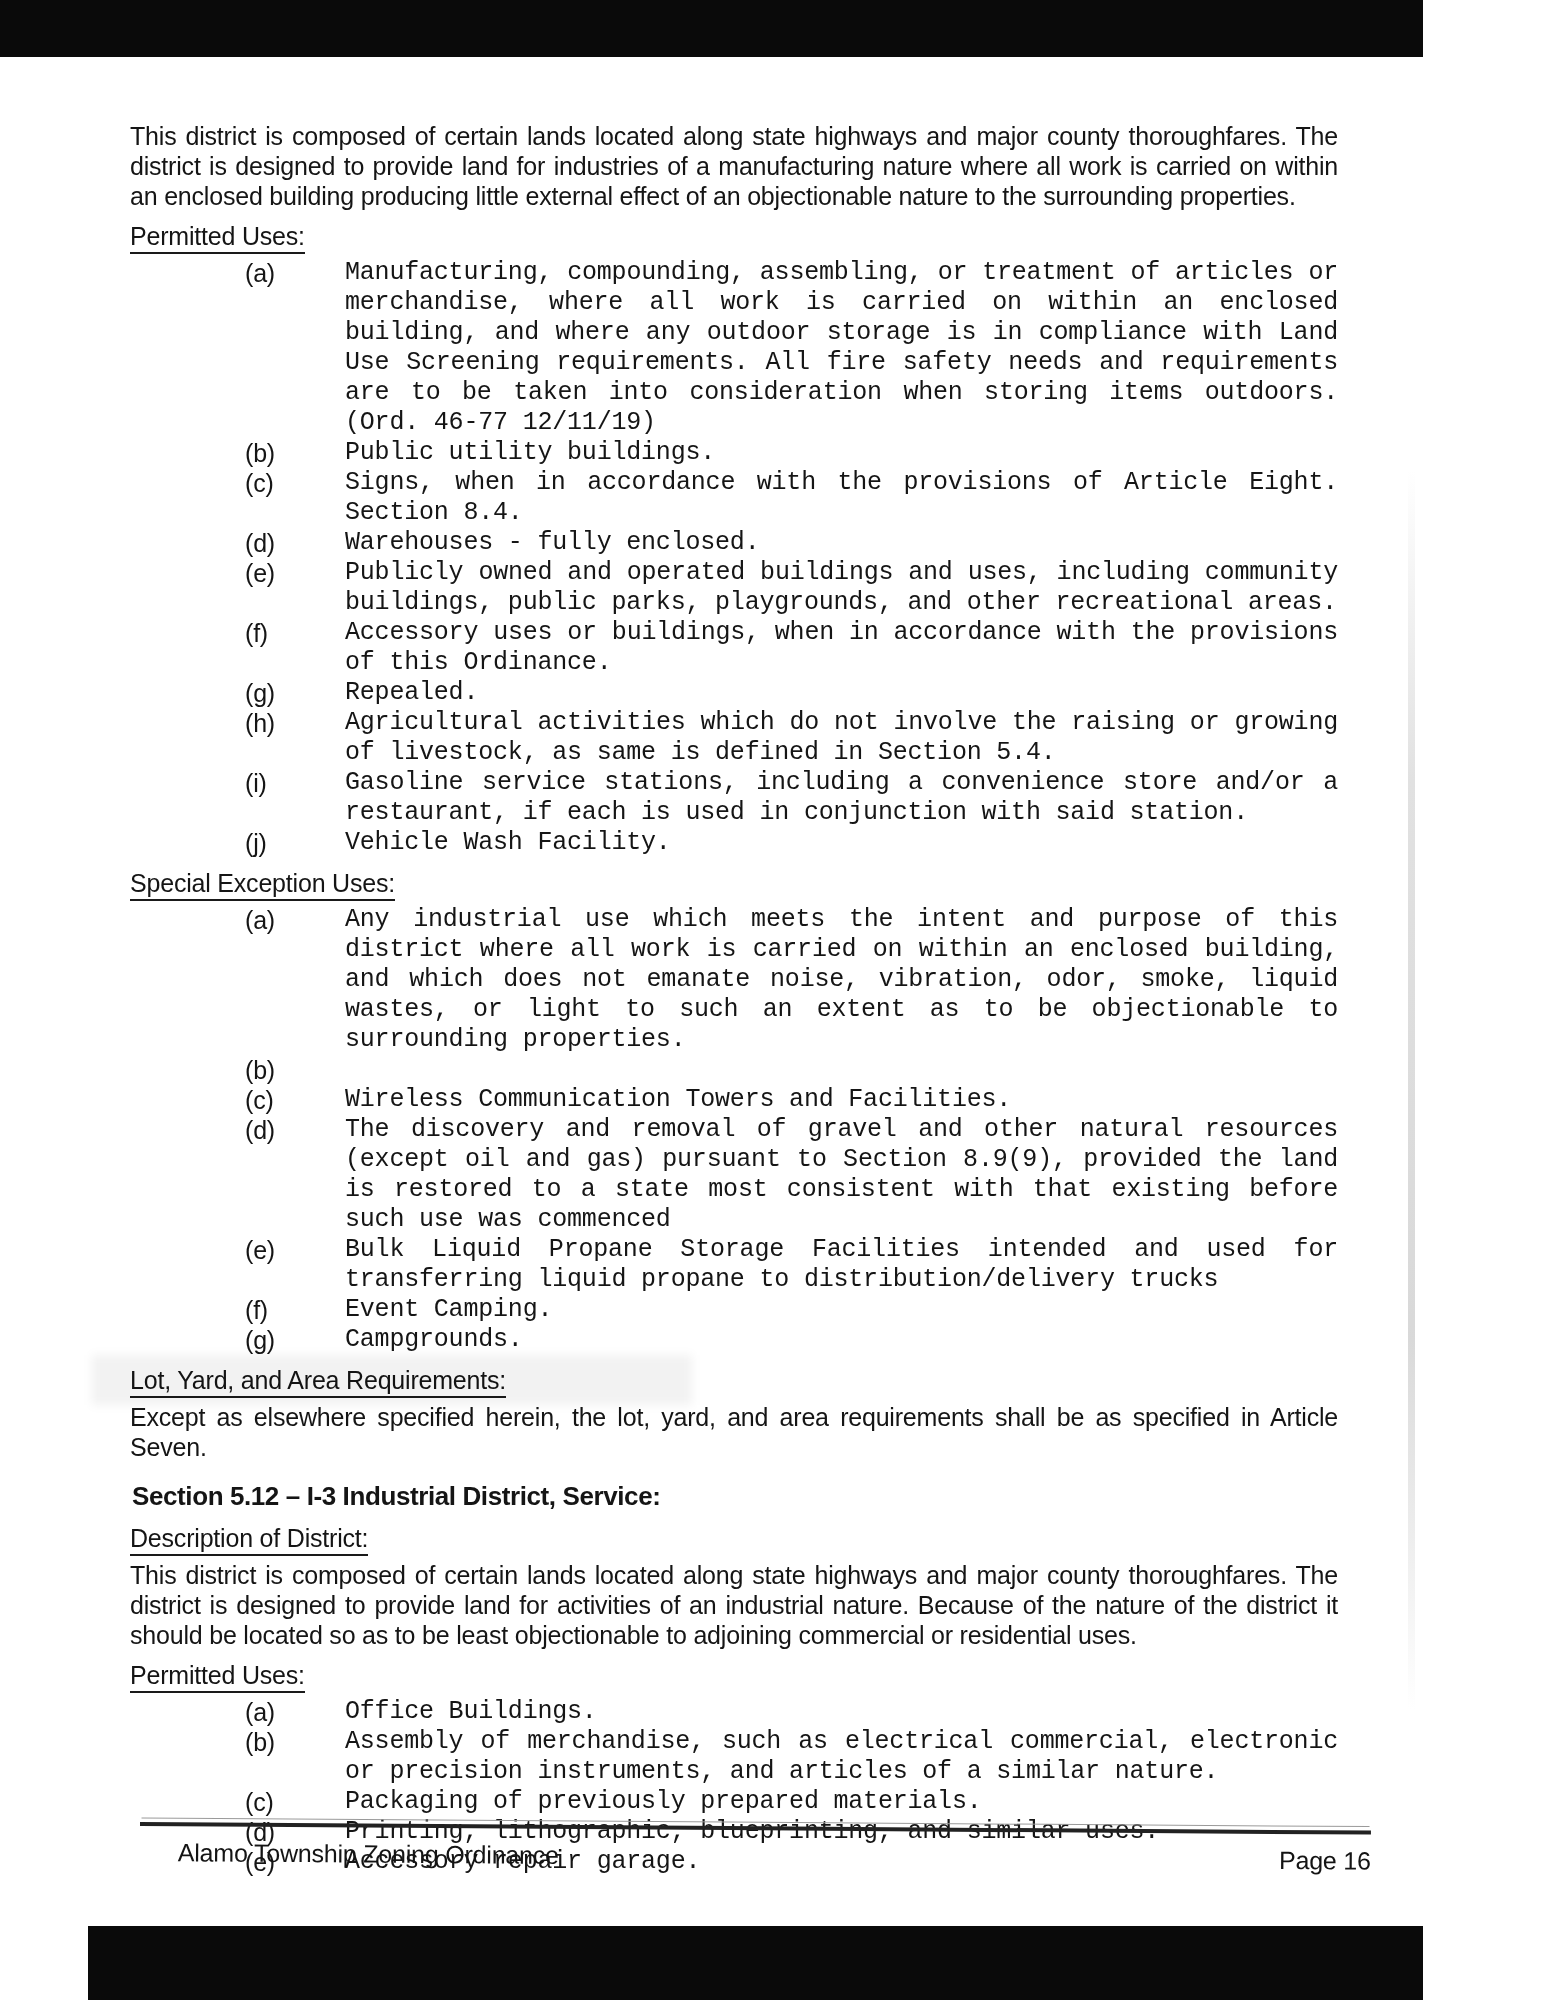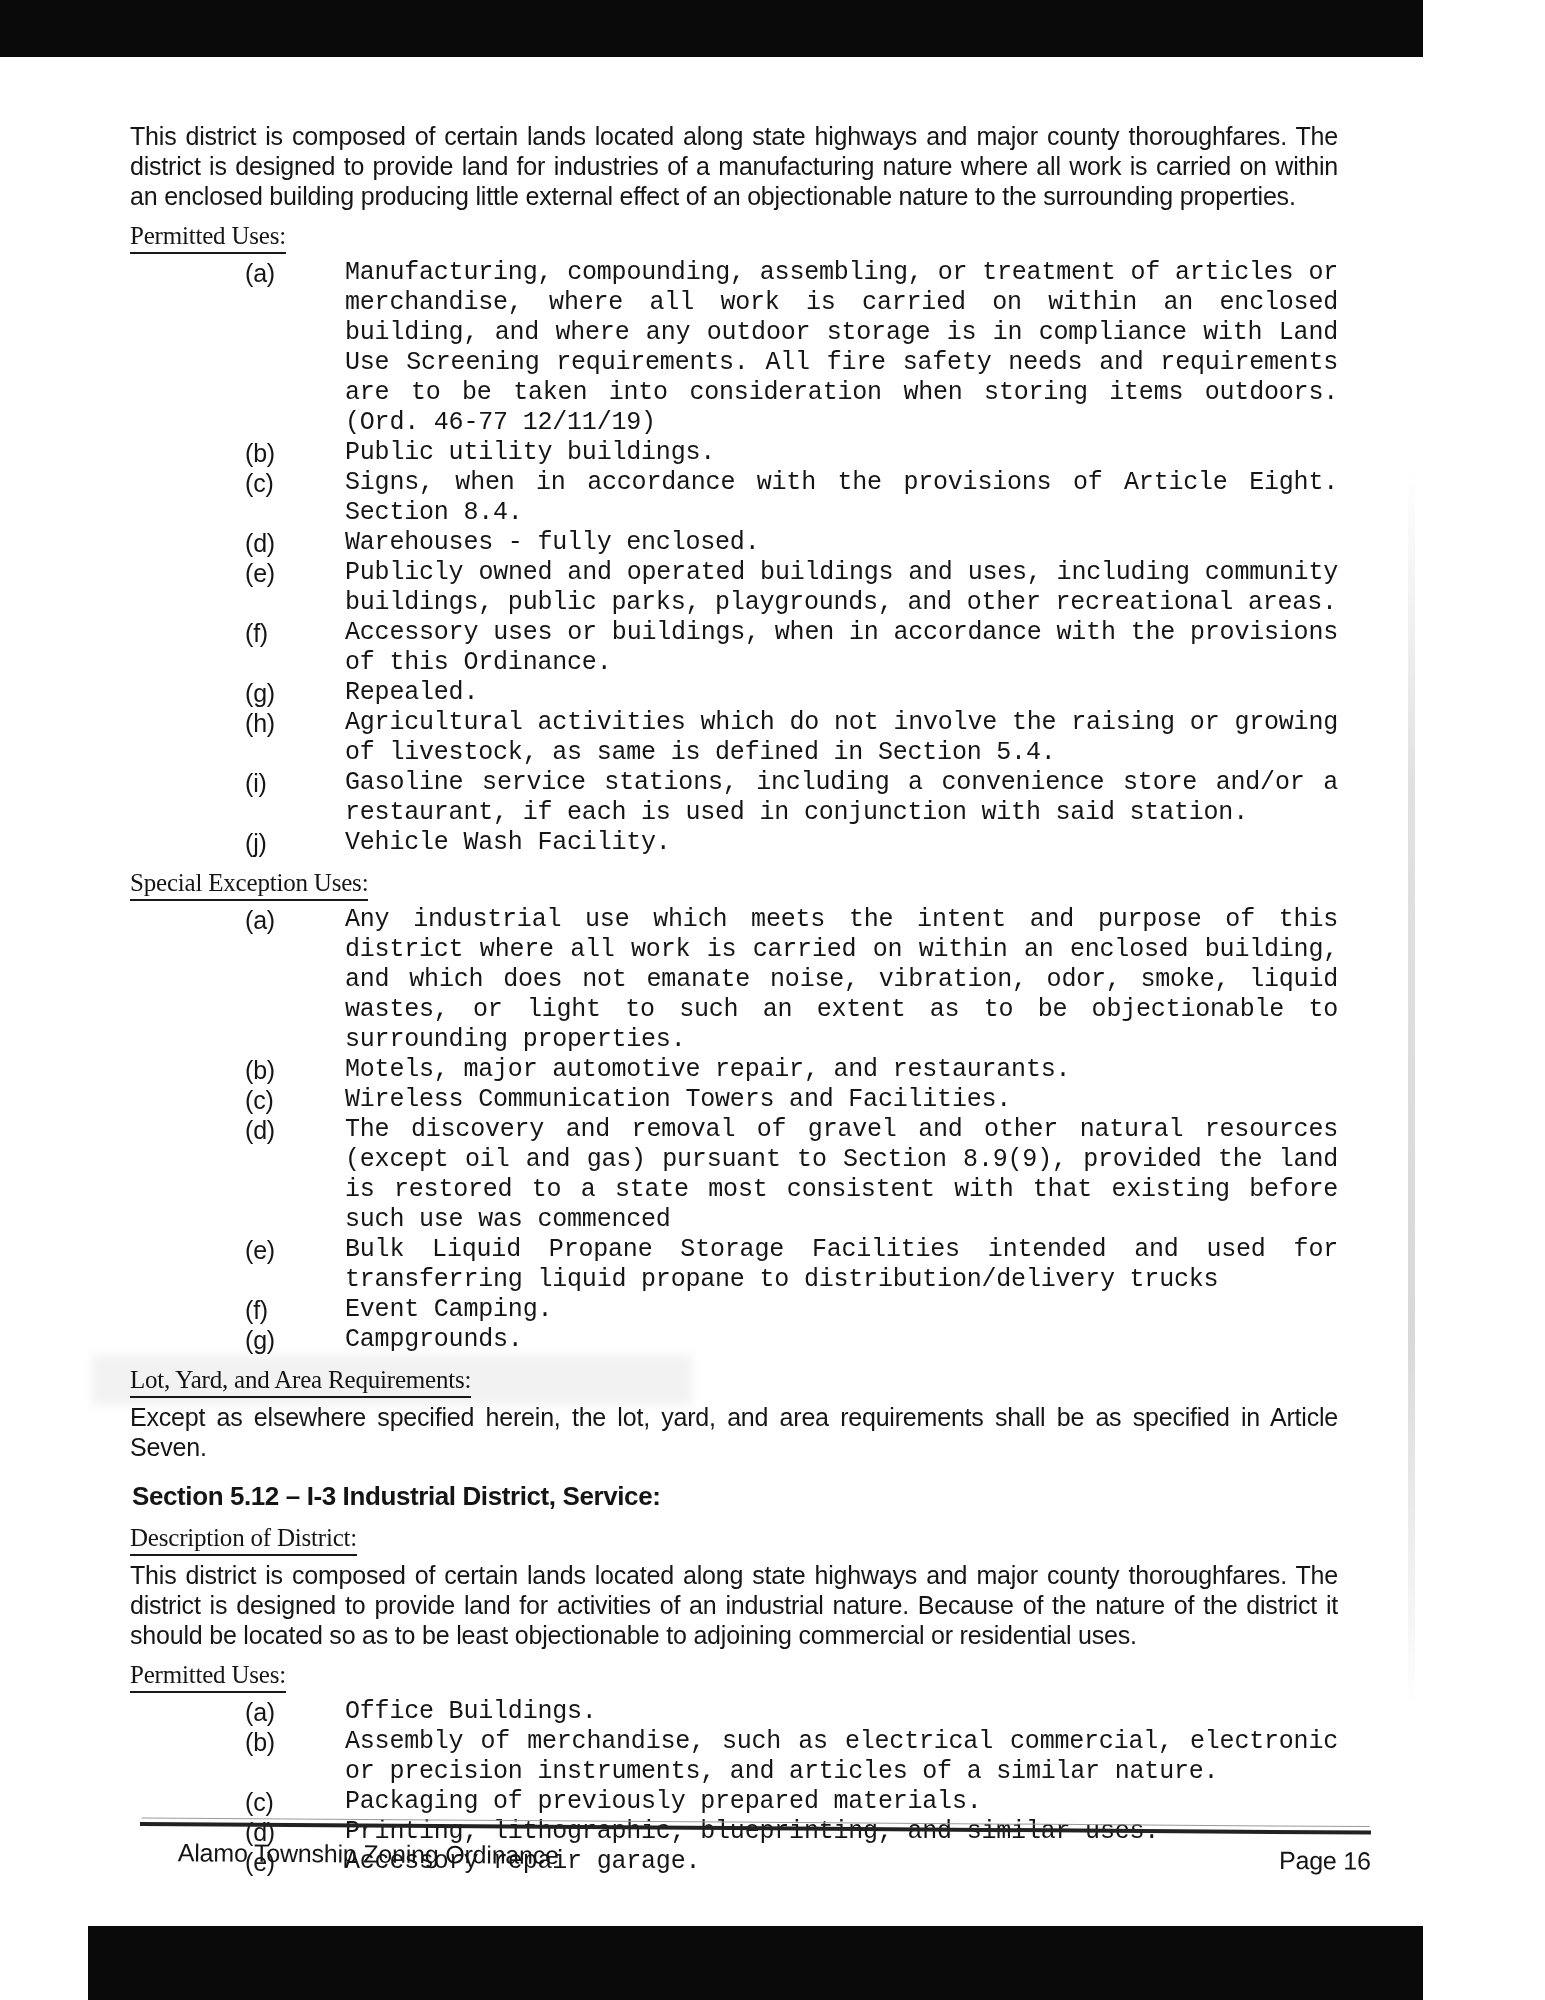--- a/index.html
+++ b/index.html
@@ -20,21 +20,21 @@
     background:linear-gradient(to bottom, rgba(210,210,210,0) 0%, #d7d7d7 25%, #cccccc 70%, rgba(210,210,210,0) 100%);
     opacity:.75;
   }
   
   .content{
     position:absolute;left:130px;right:85px;top:121px;
     font-size:25px;line-height:30px;letter-spacing:-0.2px;
     color:#151515;
   }
   .para{margin:0 0 0 0;text-align:justify;}
-  .heading{margin-top:10px;margin-bottom:4px;font-family:Liberation Serif, serif;}
+  .heading{margin-top:10px;margin-bottom:4px;}
   .heading .u{
     display:inline-block;
     border-bottom:2px solid #1a1a1a;
     padding-bottom:1px;
   }
   .heading.smudge{position:relative;}
   .heading.smudge::before{
     content:"";position:absolute;left:-38px;top:-10px;width:600px;height:50px;
     background:rgba(0,0,0,0.05);filter:blur(5px);pointer-events:none;
   }
@@ -123,21 +123,20 @@
         </div>
       </div>
       <div class="heading"><span class="u">Special Exception Uses:</span></div>
       <div class="list">
         <div class="row">
           <span class="lbl">(a)</span>
           <span class="txt">Any industrial use which meets the intent and purpose of this district where all work is carried on within an enclosed building, and which does not emanate noise, vibration, odor, smoke, liquid wastes, or light to such an extent as to be objectionable to surrounding properties.</span>
         </div>
         <div class="row">
           <span class="lbl">(b)</span>
-          <span class="txt">Motels, major automotive repair, and restaurants.</span>
         </div>
         <div class="row">
           <span class="lbl">(c)</span>
           <span class="txt">Wireless Communication Towers and Facilities.</span>
         </div>
         <div class="row">
           <span class="lbl">(d)</span>
           <span class="txt">The discovery and removal of gravel and other natural resources (except oil and gas) pursuant to Section 8.9(9), provided the land is restored to a state most consistent with that existing before such use was commenced</span>
         </div>
         <div class="row">

